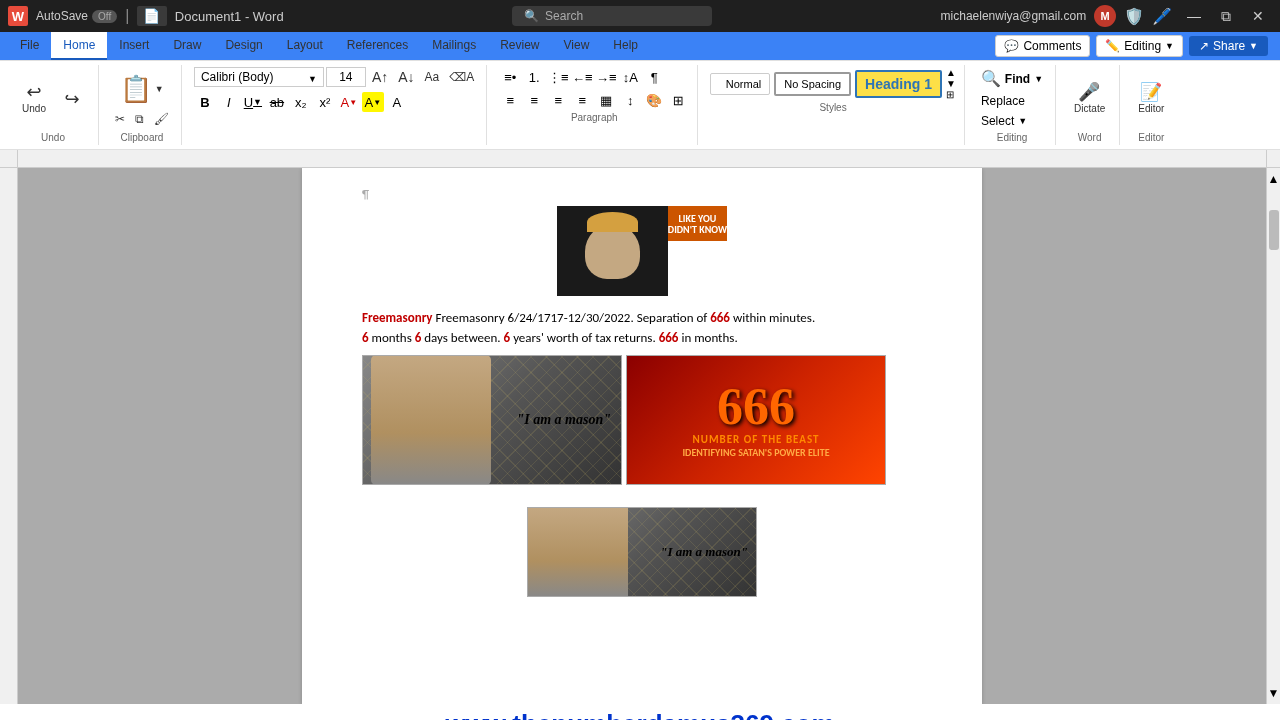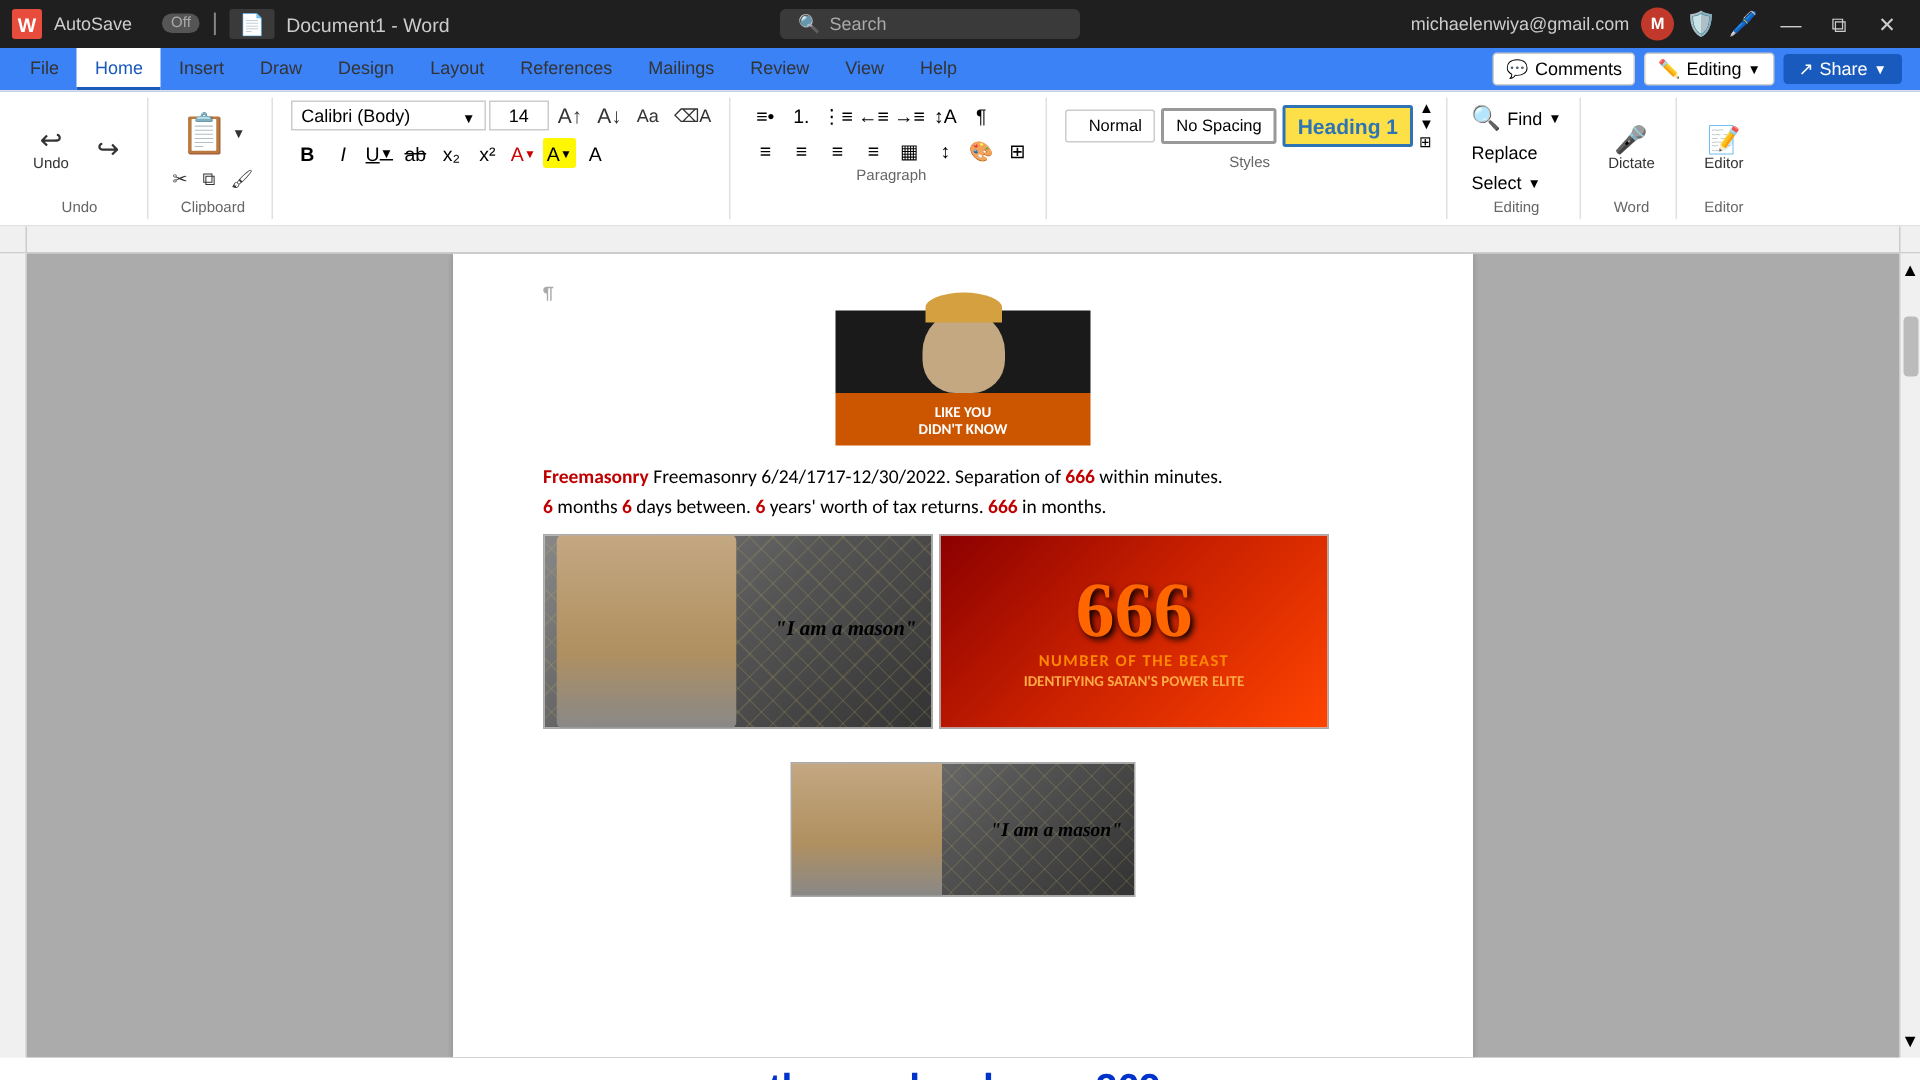--- a/index.html
+++ b/index.html
@@ -9,21 +9,21 @@
     .title-bar {
       background: #1f1f1f;
       height: 32px;
       display: flex;
       align-items: center;
       padding: 0 8px;
       justify-content: space-between;
     }
     .title-bar-left { display: flex; align-items: center; gap: 8px; }
     .title-bar-left .app-icon { width: 20px; height: 20px; background: #e74c3c; border-radius: 2px; display: flex; align-items: center; justify-content: center; font-size: 11px; color: white; font-weight: bold; }
-    .title-bar-left .autosave { color: #ccc; font-size: 12px; display: flex; align-items: flex-start; gap: 20px; }
+    .title-bar-left .autosave { color: #ccc; font-size: 12px; display: flex; align-items: center; gap: 4px; }
     .search-bar { background: #3a3a3a; border-radius: 4px; padding: 3px 12px; color: #aaa; font-size: 12px; display: flex; align-items: center; gap: 6px; width: 200px; }
     .title-bar-right { display: flex; align-items: center; gap: 8px; color: #ccc; font-size: 12px; }
     .user-avatar { width: 22px; height: 22px; background: #c0392b; border-radius: 50%; display: flex; align-items: center; justify-content: center; color: white; font-size: 11px; font-weight: bold; }
     .title-controls { display: flex; gap: 4px; }
     .title-control-btn { width: 28px; height: 22px; display: flex; align-items: center; justify-content: center; color: #ccc; font-size: 14px; cursor: pointer; border-radius: 3px; }
 
     
     .ribbon { background: #fff; border-bottom: 1px solid #e0e0e0; }
     .ribbon-tabs { display: flex; padding: 0 8px; border-bottom: 1px solid #e0e0e0; background: #3b82f6; }
     .ribbon-tab { padding: 6px 12px; font-size: 12px; cursor: pointer; color: #333; }
@@ -73,21 +73,21 @@
     .beast-img { width: 260px; height: 130px; background: linear-gradient(135deg, #8B0000 0%, #cc2200 50%, #ff4400 100%); display: flex; align-items: center; justify-content: center; position: relative; overflow: hidden; border: 1px solid #aaa; }
     .doc-text-para2 { margin: 8px 0; font-size: 13px; line-height: 1.5; }
     .doc-text-para2 .red { color: #c00000; font-weight: bold; }
     .doc-text-para2 u { text-decoration: underline; cursor: pointer; }
     .mason-text-overlay { position: absolute; right: 20px; top: 50%; transform: translateY(-50%); font-size: 16px; font-weight: bold; font-style: italic; color: black; font-family: Georgia, serif; text-align: center; line-height: 1.2; }
     .beast-text-overlay { position: absolute; text-align: center; padding: 8px; }
     .beast-num { font-size: 52px; font-weight: bold; color: #ff6600; text-shadow: 2px 2px 4px #000; font-family: serif; line-height: 1; }
     .beast-label1 { font-size: 11px; color: #ff8800; font-weight: bold; text-transform: uppercase; letter-spacing: 1px; }
     .beast-label2 { font-size: 10px; color: #ffaa44; font-weight: bold; text-transform: uppercase; }
 
-    .like-you-img { width: 170px; height: 90px; display: flex; flex-direction: column; }
+    .like-you-img { width: 170px; height: 90px; display: flex; flex-direction: row; }
     .like-you-top { flex: 1; background: #1a1a1a; }
     .like-you-bottom { height: 35px; background: #cc5500; display: flex; align-items: center; justify-content: center; }
 
     .mason-pattern { position: absolute; top: 0; left: 0; right: 0; bottom: 0; background-image: repeating-linear-gradient(45deg, transparent, transparent 10px, rgba(200,180,100,0.15) 10px, rgba(200,180,100,0.15) 11px), repeating-linear-gradient(-45deg, transparent, transparent 10px, rgba(200,180,100,0.15) 10px, rgba(200,180,100,0.15) 11px); }
 
     .website-bar { background: white; height: 40px; display: flex; align-items: center; justify-content: center; }
     .website-text { color: #0033cc; font-size: 26px; font-weight: bold; }
   </style>
 </head>
 <body>
@@ -253,21 +253,21 @@
         </div>
       </div>
       <div class="ribbon-group-label">Styles</div>
     </div>
 
     <div class="ribbon-group">
       <div class="ribbon-group-content">
         <div style="display:flex;flex-direction:column;gap:2px;">
           <div style="display:flex;align-items:center;gap:4px;cursor:pointer;padding:2px 4px;border-radius:2px;">
             <span>🔍</span>
-            <span style="font-size:12px;">Find</span>
+            <span style="font-size:12px;font-weight:bold;">Find</span>
             <span style="font-size:9px;">▼</span>
           </div>
           <div style="display:flex;align-items:center;gap:4px;cursor:pointer;padding:2px 4px;border-radius:2px;">
             <span style="font-size:12px;">Replace</span>
           </div>
           <div style="display:flex;align-items:center;gap:4px;cursor:pointer;padding:2px 4px;border-radius:2px;">
             <span style="font-size:12px;">Select</span>
             <span style="font-size:9px;">▼</span>
           </div>
         </div>

